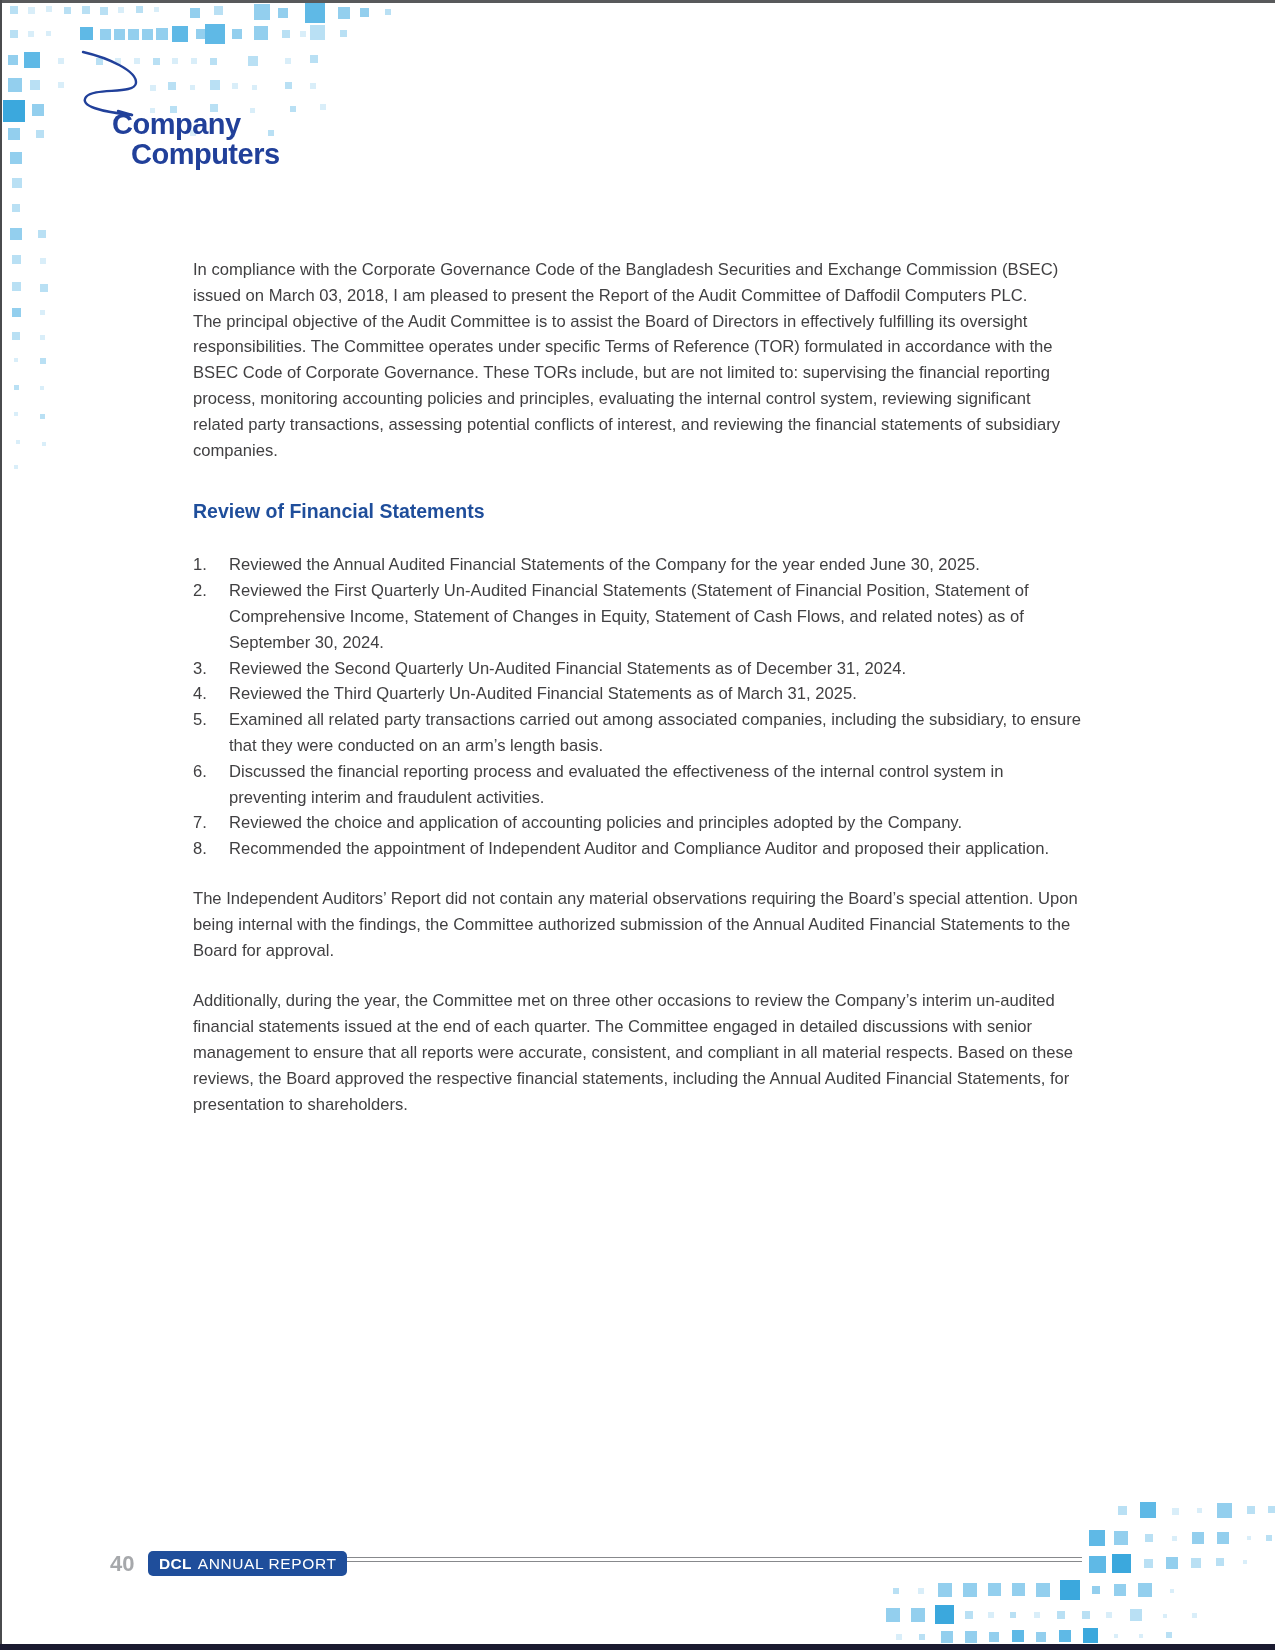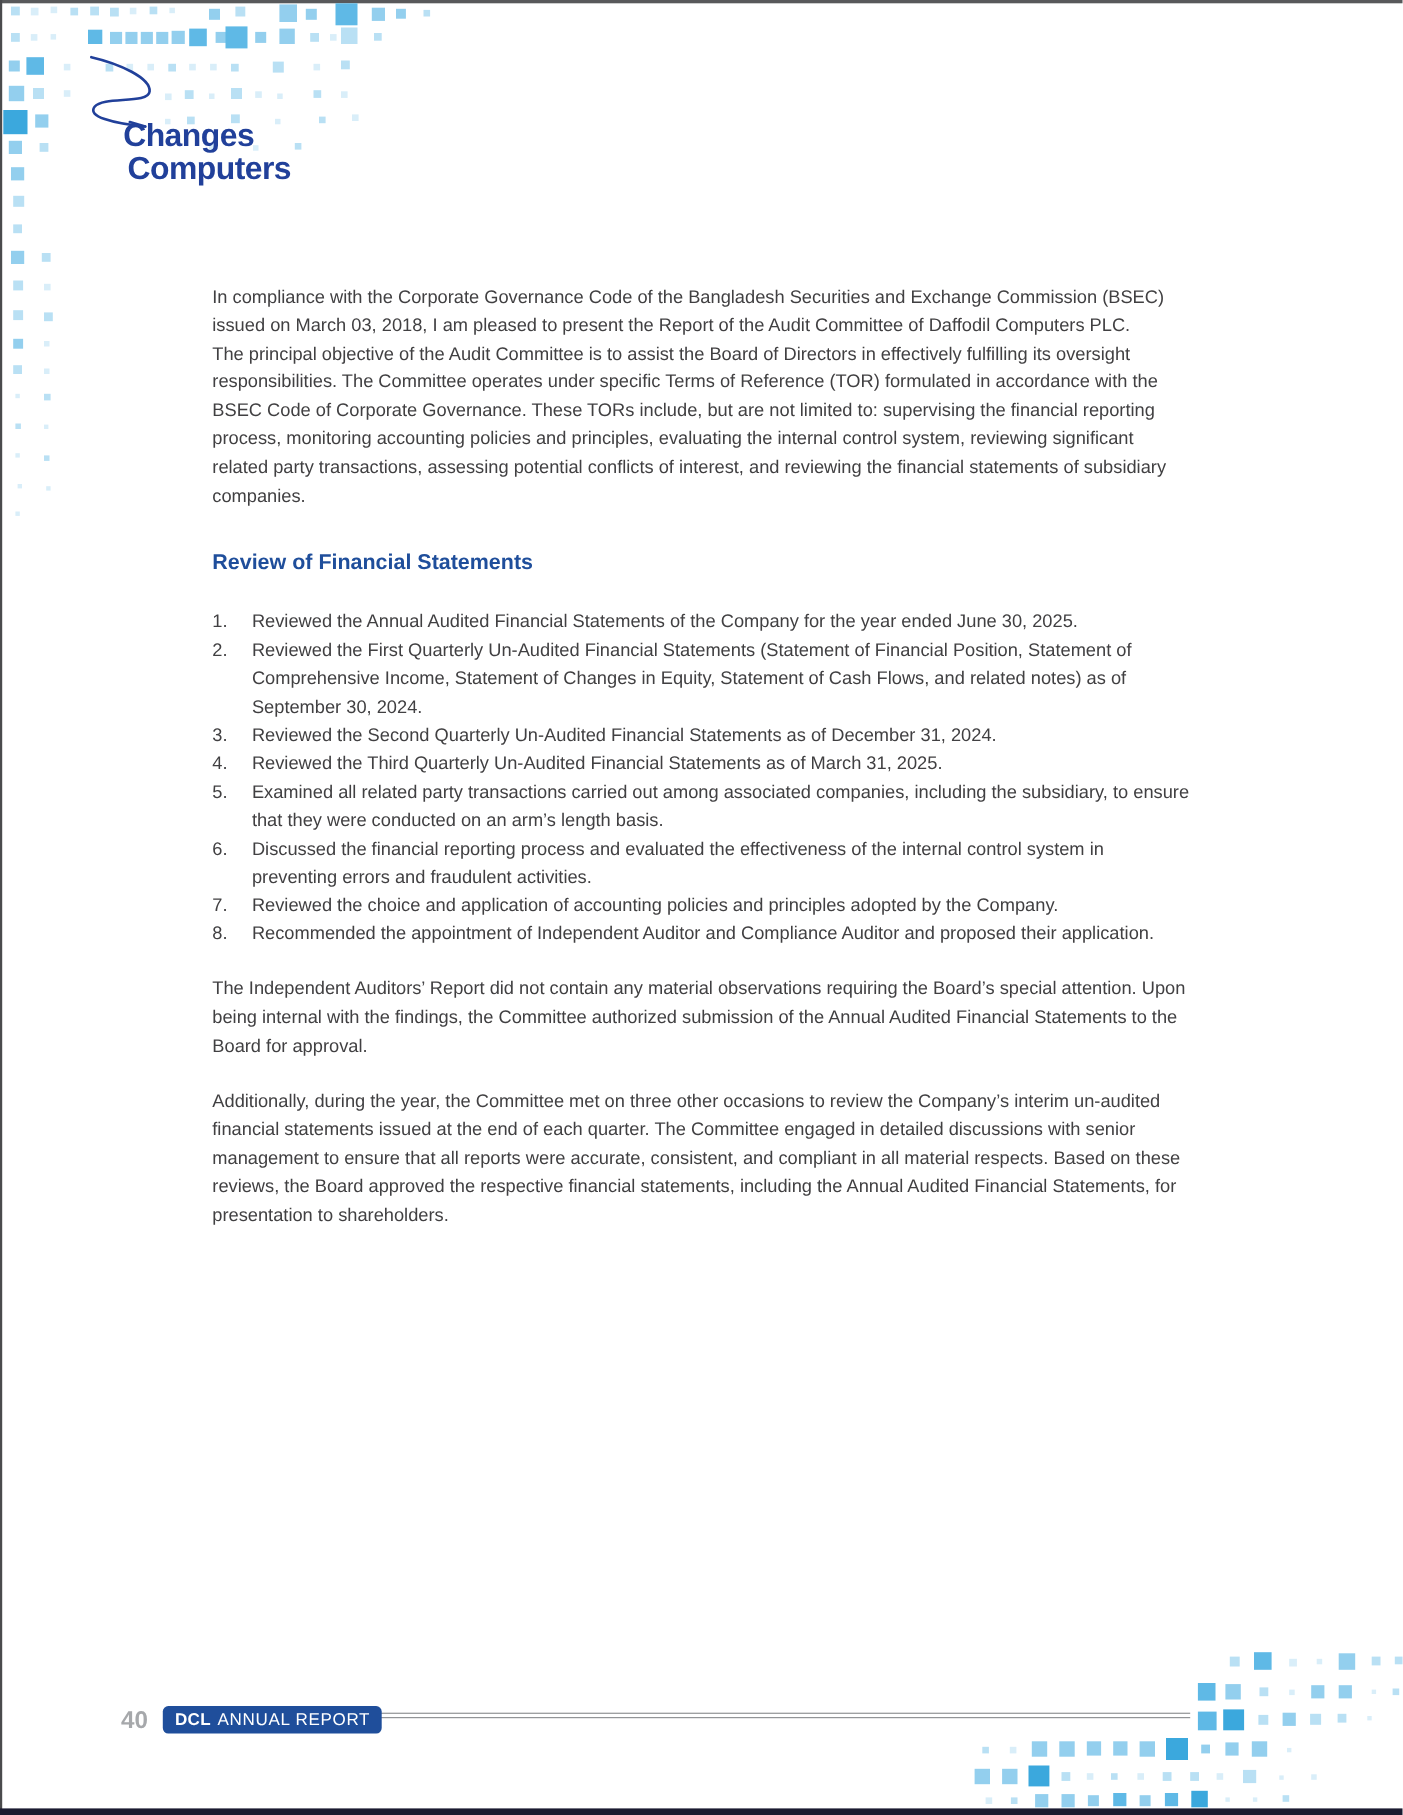--- a/index.html
+++ b/index.html
@@ -13,21 +13,21 @@
   .edge.left{left:0;top:0;width:2px;height:1650px;background:#4a4b4d;}
   .edge.bottom{left:0;top:1644px;width:1275px;height:6px;background:#1a1a30;}
 
   
   .sq{position:absolute;}
 
   
   .logo-line{position:absolute;color:#21409a;font-weight:bold;letter-spacing:-0.5px;
     font-size:29px;line-height:1;}
   #logo1{left:112px;top:110px;}
-  #logo2{left:116px;top:140px;}
+  #logo2{left:131px;top:140px;}
   #swoosh{position:absolute;left:74px;top:40px;}
 
   
   .content{position:absolute;left:193px;top:228px;width:892px;color:#414042;
     font-size:16.6px;line-height:25.8px;}
   h1,h2{color:#1f4e9b;font-size:19.5px;line-height:24px;margin:0;font-weight:bold;}
   h2{margin-top:36px;margin-bottom:29px;}
   p{margin:0;}
   .gap-top{margin-top:29px;}
   .blank-top{margin-top:24px;}
@@ -208,35 +208,35 @@
     <div class="sq" style="left: 1083px; top: 1628px; width: 15px; height: 15px; background: rgb(59, 168, 221);"></div>
     <div class="sq" style="left: 1114px; top: 1634px; width: 4px; height: 4px; background: rgb(217, 238, 249);"></div>
     <div class="sq" style="left: 1139px; top: 1634px; width: 4px; height: 4px; background: rgb(217, 238, 249);"></div>
     <div class="sq" style="left: 1166px; top: 1632px; width: 6px; height: 6px; background: rgb(185, 224, 244);"></div>
   </div>
 
 <svg id="swoosh" width="95" height="90" viewBox="0 0 95 90">
   <path d="M 9 12 C 35 18 63 31 62 43 C 61 55 20 47 12 57 C 5 66 28 72 58 75" fill="none" stroke="#21409a" stroke-width="2.4" stroke-linecap="round"></path>
   <path d="M 58 75 L 44 71" fill="none" stroke="#21409a" stroke-width="2.4" stroke-linecap="round"></path>
 </svg>
-<div class="logo-line" id="logo1">Changes</div>
+<div class="logo-line" id="logo1">Company</div>
 <div class="logo-line" id="logo2">Computers</div>
 
 <div class="content">
   <p class="gap-top">In compliance with the Corporate Governance Code of the Bangladesh Securities and Exchange Commission (BSEC) issued on March 03, 2018, I am pleased to present the Report of the Audit Committee of Daffodil Computers PLC.</p>
   <p>The principal objective of the Audit Committee is to assist the Board of Directors in effectively fulfilling its oversight responsibilities. The Committee operates under specific Terms of Reference (TOR) formulated in accordance with the BSEC Code of Corporate Governance. These TORs include, but are not limited to: supervising the financial reporting process, monitoring accounting policies and principles, evaluating the internal control system, reviewing significant related party transactions, assessing potential conflicts of interest, and reviewing the financial statements of subsidiary companies.</p>
 
   <h2>Review of Financial Statements</h2>
   <ol>
     <li>Reviewed the Annual Audited Financial Statements of the Company for the year ended June 30, 2025.</li>
     <li>Reviewed the First Quarterly Un-Audited Financial Statements (Statement of Financial Position, Statement of Comprehensive Income, Statement of Changes in Equity, Statement of Cash Flows, and related notes) as of September 30, 2024.</li>
     <li>Reviewed the Second Quarterly Un-Audited Financial Statements as of December 31, 2024.</li>
     <li>Reviewed the Third Quarterly Un-Audited Financial Statements as of March 31, 2025.</li>
     <li>Examined all related party transactions carried out among associated companies, including the subsidiary, to ensure that they were conducted on an arm’s length basis.</li>
-    <li>Discussed the financial reporting process and evaluated the effectiveness of the internal control system in preventing errors and fraudulent activities.</li>
+    <li>Discussed the financial reporting process and evaluated the effectiveness of the internal control system in preventing interim and fraudulent activities.</li>
     <li>Reviewed the choice and application of accounting policies and principles adopted by the Company.</li>
     <li>Recommended the appointment of Independent Auditor and Compliance Auditor and proposed their application.</li>
   </ol>
 
   <p class="blank-top">The Independent Auditors’ Report did not contain any material observations requiring the Board’s special attention. Upon being internal with the findings, the Committee authorized submission of the Annual Audited Financial Statements to the Board for approval.</p>
   <p class="blank-top2">Additionally, during the year, the Committee met on three other occasions to review the Company’s interim un-audited financial statements issued at the end of each quarter. The Committee engaged in detailed discussions with senior management to ensure that all reports were accurate, consistent, and compliant in all material respects. Based on these reviews, the Board approved the respective financial statements, including the Annual Audited Financial Statements, for presentation to shareholders.</p>
 </div>
 
 <div class="footer-line"></div>
 <div class="page-num">40</div>

